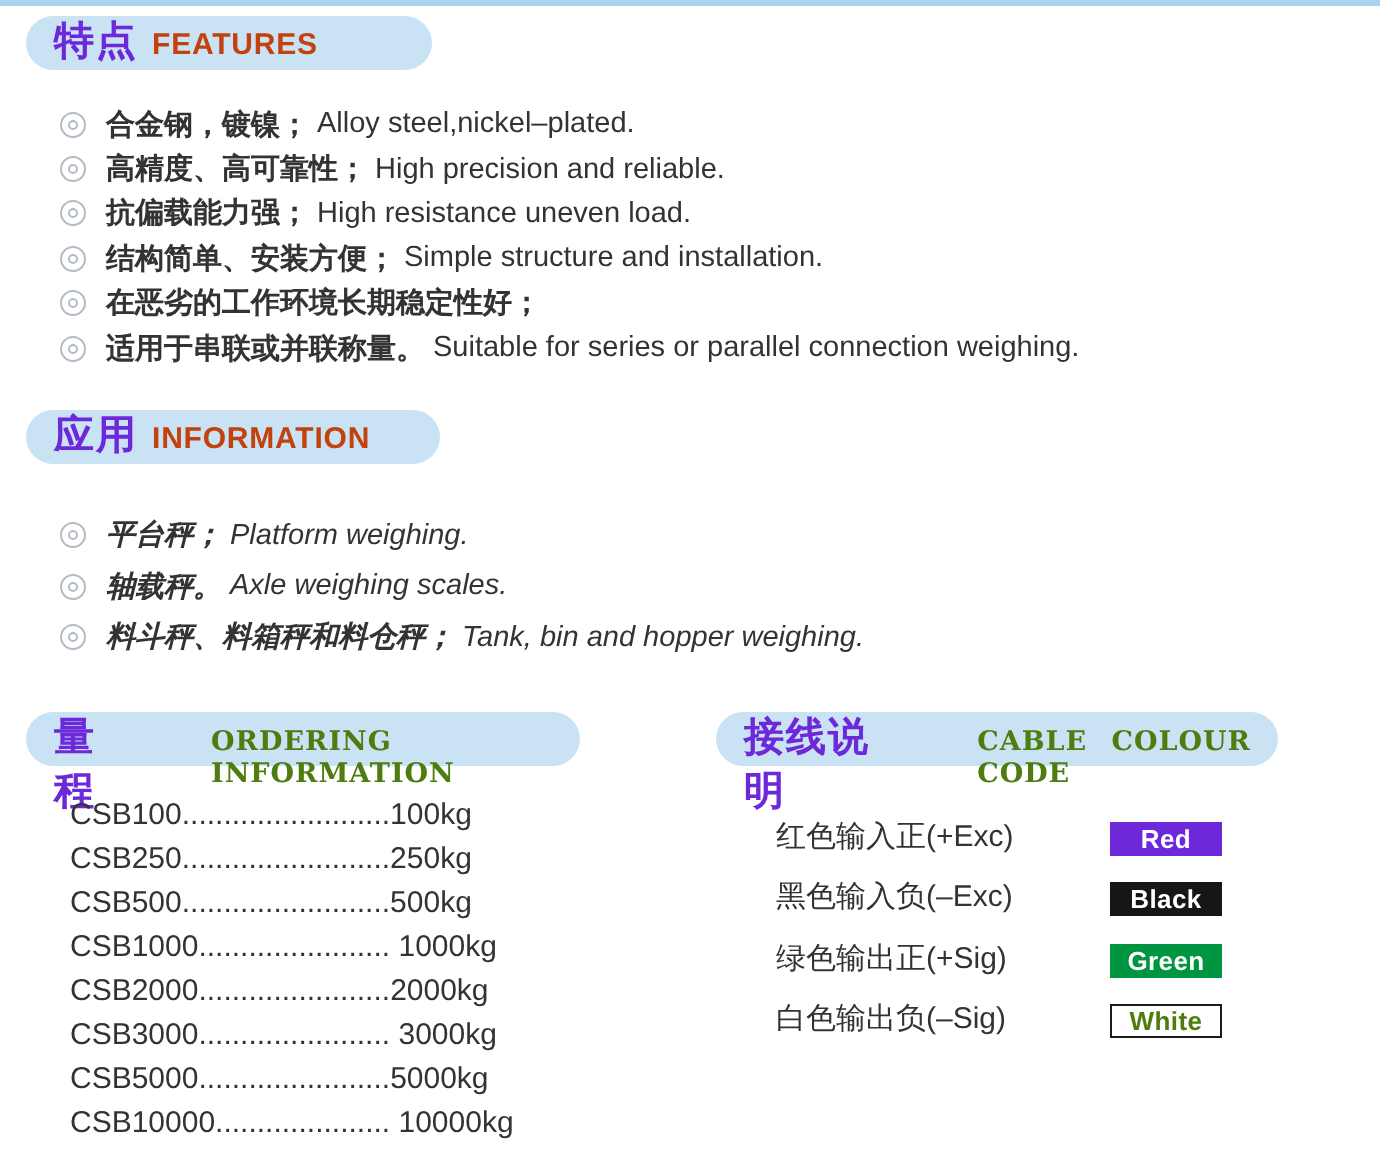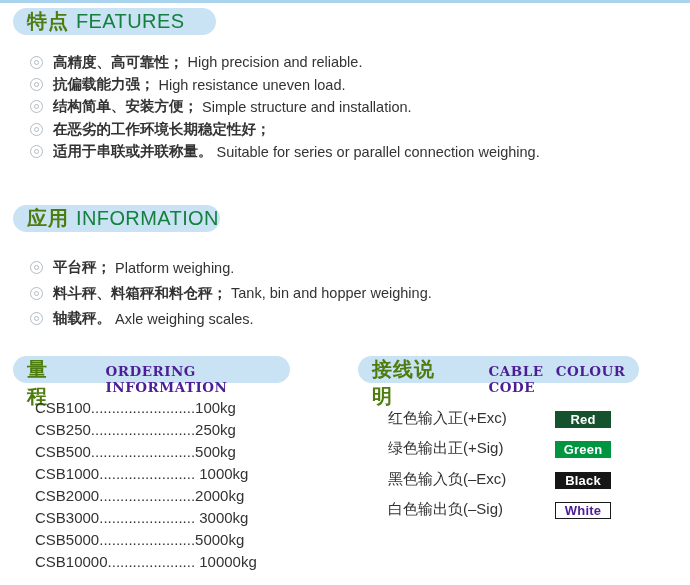--- a/index.html
+++ b/index.html
@@ -8,43 +8,43 @@
     font-family:"Liberation Sans",sans-serif;color:#3a3a3a;
   }
   .topline{position:absolute;left:0;top:0;width:690px;height:3px;background:#aad3ee;}
 
   
   .pill{
     position:absolute;height:27px;background:#c9e3f5;border-radius:14px;
     display:flex;align-items:baseline;padding-left:14px;box-sizing:border-box;
   }
   .pill-cn{
-    font-size:20px;font-weight:bold;color:#4d7c0f;line-height:27px;
+    font-size:20px;font-weight:bold;color:#6d28d9;line-height:27px;
     letter-spacing:1px;
   }
   .pill-en-sans{
-    font-size:20px;font-weight:normal;color:#15803d;margin-left:7px;
+    font-size:15px;font-weight:bold;color:#c2410c;margin-left:7px;
     letter-spacing:0.4px;
   }
   .pill-en-serif{
     font-family:"DejaVu Serif","Liberation Serif",serif;
-    font-size:13.5px;font-weight:bold;color:#4c1d95;margin-left:8px;
+    font-size:13.5px;font-weight:bold;color:#4d7c0f;margin-left:8px;
     letter-spacing:0.5px;word-spacing:7px;
   }
   .pill-features{left:13px;top:8px;width:203px;}
   .pill-applications{left:13px;top:205px;width:207px;}
   .pill-ordering{left:13px;top:356px;width:277px;gap:36px;}
   .pill-cable{left:358px;top:356px;width:281px;gap:44px;}
 
   
   .blist{position:absolute;list-style:none;margin:0;padding:0;}
   .blist li{display:flex;align-items:center;}
   .features-list{left:30px;top:51px;width:655px;}
   .features-list li{height:22.4px;}
-  .applications-list{left:30px;top:255px;width:600px;}
+  .applications-list{left:30px;top:255px;width:600px;font-style:italic;}
   .applications-list li{height:25.6px;}
   .bullet{
     width:11px;height:11px;border:1.4px solid #b3bcc6;border-radius:50%;
     display:flex;align-items:center;justify-content:center;
     margin-right:10px;flex:0 0 auto;box-sizing:content-box;background:#fff;
   }
   .bullet-inner{width:5px;height:5px;border:1.2px solid #b3bcc6;border-radius:50%;box-sizing:border-box;}
   .cn{font-size:14.5px;font-weight:bold;color:#333;white-space:pre;}
   .en{font-size:14.5px;color:#333;margin-left:4px;white-space:pre;}
 
@@ -54,37 +54,44 @@
 
   
   .cable-list{position:absolute;left:388px;top:398px;width:260px;}
   .cable-row{display:flex;align-items:flex-end;height:30.2px;}
   .cable-label{font-size:15px;color:#333;width:167px;flex:0 0 auto;}
   .badge{
     width:56px;height:17px;display:flex;align-items:center;justify-content:center;
     font-size:13px;font-weight:bold;color:#ffffff;letter-spacing:0.2px;flex:0 0 auto;
     box-sizing:border-box;
   }
-  .badge-red{background:#14532d;}
+  .badge-red{background:#6d28d9;}
   .badge-black{background:#161616;}
   .badge-green{background:#009540;}
-  .badge-white{background:#ffffff;color:#4c1d95;border:1.5px solid #1a1a1a;}
+  .badge-white{background:#ffffff;color:#4d7c0f;border:1.5px solid #1a1a1a;}
 </style>
 </head>
 <body>
 
 <div class="page">
   <div class="topline"></div>
 
   <div class="pill pill-features">
     <span class="pill-cn">特点</span>
     <span class="pill-en-sans">FEATURES</span>
   </div>
 
   <ul class="blist features-list">
+    <li>
+      <span class="bullet">
+          <span class="bullet-inner"></span>
+        </span>
+      <span class="cn">合金钢，镀镍；</span>
+      <span class="en">Alloy steel,nickel–plated.</span>
+    </li>
     <li>
       <span class="bullet">
           <span class="bullet-inner"></span>
         </span>
       <span class="cn">高精度、高可靠性；</span>
       <span class="en">High precision and reliable.</span>
     </li>
     <li>
       <span class="bullet">
           <span class="bullet-inner"></span>
@@ -124,29 +131,29 @@
       <span class="bullet">
           <span class="bullet-inner"></span>
         </span>
       <span class="cn">平台秤；</span>
       <span class="en">Platform weighing.</span>
     </li>
     <li>
       <span class="bullet">
           <span class="bullet-inner"></span>
         </span>
-      <span class="cn">料斗秤、料箱秤和料仓秤；</span>
-      <span class="en">Tank, bin and hopper weighing.</span>
+      <span class="cn">轴载秤。</span>
+      <span class="en">Axle weighing scales.</span>
     </li>
     <li>
       <span class="bullet">
           <span class="bullet-inner"></span>
         </span>
-      <span class="cn">轴载秤。</span>
-      <span class="en">Axle weighing scales.</span>
+      <span class="cn">料斗秤、料箱秤和料仓秤；</span>
+      <span class="en">Tank, bin and hopper weighing.</span>
     </li>
   </ul>
 
   <div class="pill pill-ordering">
     <span class="pill-cn">量程</span>
     <span class="pill-en-serif">ORDERING INFORMATION</span>
   </div>
 
   <div class="order-list">
     <div class="order-row">CSB100.........................100kg</div>
@@ -163,25 +170,25 @@
     <span class="pill-cn">接线说明</span>
     <span class="pill-en-serif">CABLE COLOUR CODE</span>
   </div>
 
   <div class="cable-list">
     <div class="cable-row">
       <span class="cable-label">红色输入正(+Exc)</span>
       <span class="badge badge-red">Red</span>
     </div>
     <div class="cable-row">
+      <span class="cable-label">黑色输入负(–Exc)</span>
+      <span class="badge badge-black">Black</span>
+    </div>
+    <div class="cable-row">
       <span class="cable-label">绿色输出正(+Sig)</span>
       <span class="badge badge-green">Green</span>
-    </div>
-    <div class="cable-row">
-      <span class="cable-label">黑色输入负(–Exc)</span>
-      <span class="badge badge-black">Black</span>
     </div>
     <div class="cable-row">
       <span class="cable-label">白色输出负(–Sig)</span>
       <span class="badge badge-white">White</span>
     </div>
   </div>
 </div>
 
 </body></html>

